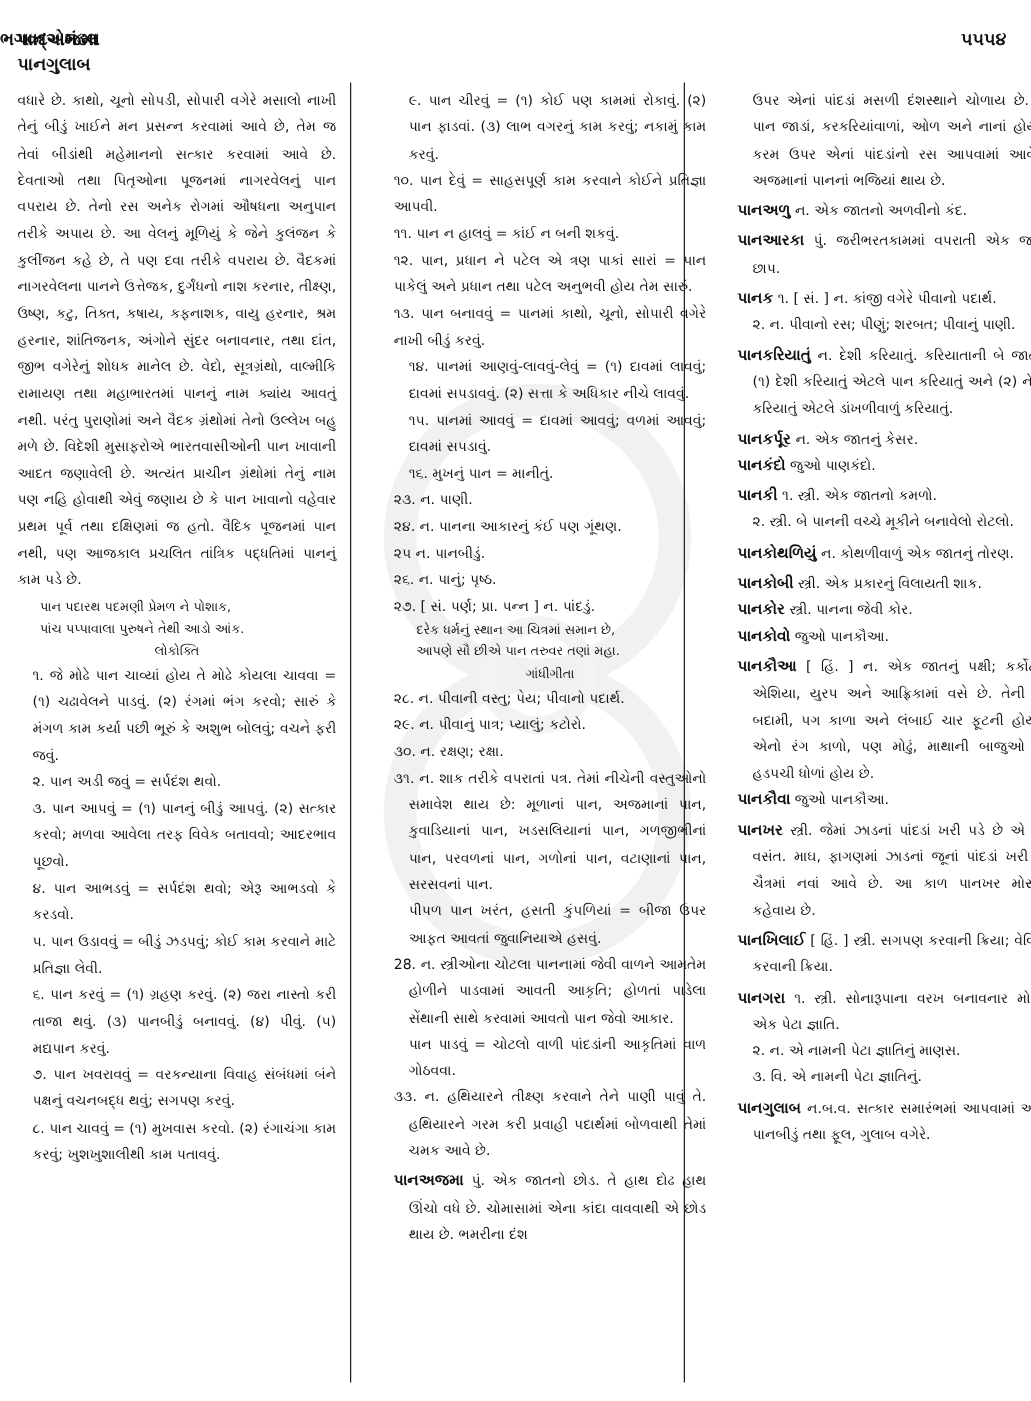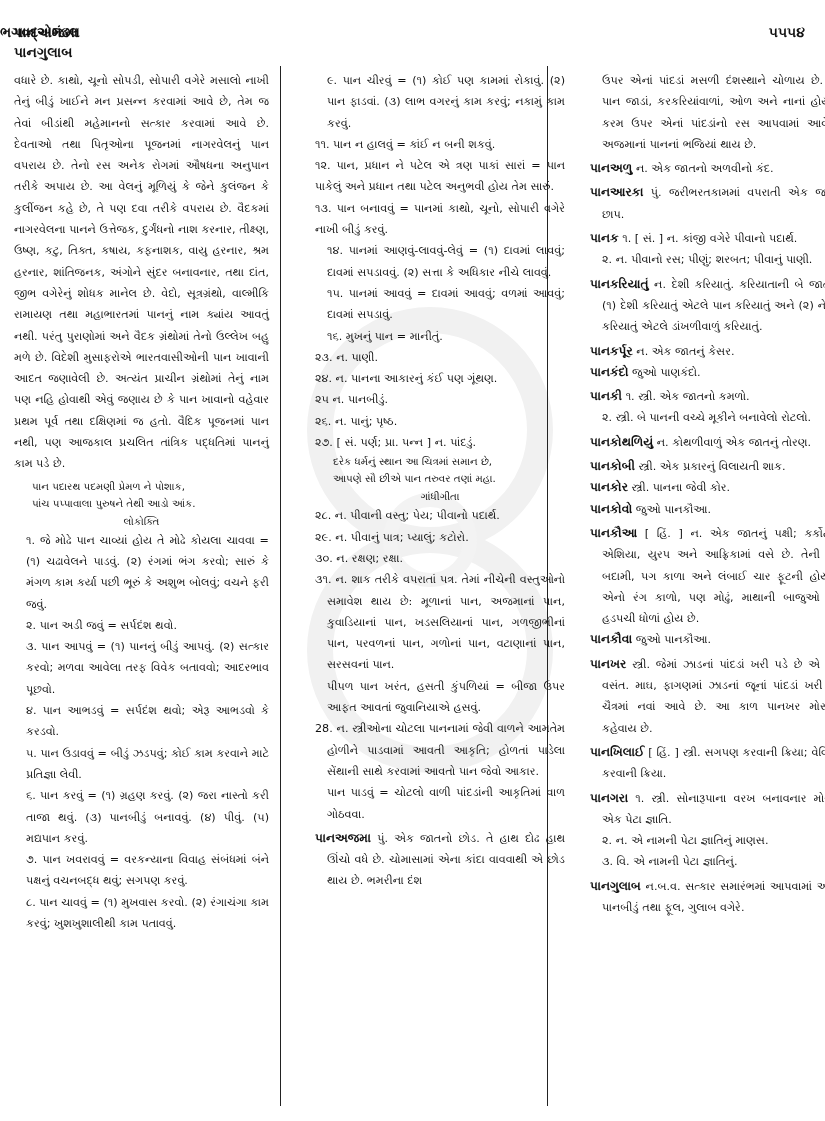--- a/index.html
+++ b/index.html
@@ -57,20 +57,21 @@
     <p class="sub">૩. પાન આપવું = (૧) પાનનું બીડું આપવું. (૨) સત્કાર કરવો; મળવા આવેલા તરફ વિવેક બતાવવો; આદરભાવ પૂછવો.</p>
     <p class="sub">૪. પાન આભડવું = સર્પદંશ થવો; એરૂ આભડવો કે કરડવો.</p>
     <p class="sub">૫. પાન ઉડાવવું = બીડું ઝડપવું; કોઈ કામ કરવાને માટે પ્રતિજ્ઞા લેવી.</p>
     <p class="sub">૬. પાન કરવું = (૧) ગ્રહણ કરવું. (૨) જરા નાસ્તો કરી તાજા થવું. (૩) પાનબીડું બનાવવું. (૪) પીવું. (૫) મદ્યપાન કરવું.</p>
     <p class="sub">૭. પાન ખવરાવવું = વરકન્યાના વિવાહ સંબંધમાં બંને પક્ષનું વચનબદ્ધ થવું; સગપણ કરવું.</p>
     <p class="sub">૮. પાન ચાવવું = (૧) મુખવાસ કરવો. (૨) રંગાચંગા કામ કરવું; ખુશખુશાલીથી કામ પતાવવું.</p>
   </div>
 
   <div class="col col2">
     <p class="sub">૯. પાન ચીરવું = (૧) કોઈ પણ કામમાં રોકાવું. (૨) પાન ફાડવાં. (૩) લાભ વગરનું કામ કરવું; નકામું કામ કરવું.</p>
+    <p>૧૦. પાન દેવું = સાહસપૂર્ણ કામ કરવાને કોઈને પ્રતિજ્ઞા આપવી.</p>
     <p>૧૧. પાન ન હાલવું = કાંઈ ન બની શકવું.</p>
     <p>૧૨. પાન, પ્રધાન ને પટેલ એ ત્રણ પાકાં સારાં = પાન પાકેલું અને પ્રધાન તથા પટેલ અનુભવી હોય તેમ સારું.</p>
     <p>૧૩. પાન બનાવવું = પાનમાં કાથો, ચૂનો, સોપારી વગેરે નાખી બીડું કરવું.</p>
     <p class="sub">૧૪. પાનમાં આણવું-લાવવું-લેવું = (૧) દાવમાં લાવવું; દાવમાં સપડાવવું. (૨) સત્તા કે અધિકાર નીચે લાવવું.</p>
     <p class="sub">૧૫. પાનમાં આવવું = દાવમાં આવવું; વળમાં આવવું; દાવમાં સપડાવું.</p>
     <p class="sub">૧૬. મુખનું પાન = માનીતું.</p>
     <p>૨૩. ન. પાણી.</p>
     <p>૨૪. ન. પાનના આકારનું કંઈ પણ ગૂંથણ.</p>
     <p>૨૫ ન. પાનબીડું.</p>
     <p>૨૬. ન. પાનું; પૃષ્ઠ.</p>
@@ -78,20 +79,21 @@
     <p class="verse">દરેક ધર્મનું સ્થાન આ ચિત્રમાં સમાન છે,</p>
     <p class="verse">આપણે સૌ છીએ પાન તરુવર તણાં મહા.</p>
     <p class="src">ગાંધીગીતા</p>
     <p>૨૮. ન. પીવાની વસ્તુ; પેય; પીવાનો પદાર્થ.</p>
     <p>૨૯. ન. પીવાનું પાત્ર; પ્યાલું; કટોરો.</p>
     <p>૩૦. ન. રક્ષણ; રક્ષા.</p>
     <p class="hang">૩૧. ન. શાક તરીકે વપરાતાં પત્ર. તેમાં નીચેની વસ્તુઓનો સમાવેશ થાય છે: મૂળાનાં પાન, અજમાનાં પાન, કુવાડિયાનાં પાન, ખડસલિયાનાં પાન, ગળજીભીનાં પાન, પરવળનાં પાન, ગળોનાં પાન, વટાણાનાં પાન, સરસવનાં પાન.</p>
     <p class="sub">પીપળ પાન ખરંત, હસતી કુંપળિયાં = બીજા ઉપર આફત આવતાં જુવાનિયાએ હસવું.</p>
     <p class="hang">28. ન. સ્ત્રીઓના ચોટલા પાનનામાં જેવી વાળને આમતેમ હોળીને પાડવામાં આવતી આકૃતિ; હોળતાં પાડેલા સેંથાની સાથે કરવામાં આવતો પાન જેવો આકાર.</p>
     <p class="sub">પાન પાડવું = ચોટલો વાળી પાંદડાંની આકૃતિમાં વાળ ગોઠવવા.</p>
+    <p class="hang">૩૩. ન. હથિયારને તીક્ષ્ણ કરવાને તેને પાણી પાવું તે. હથિયારને ગરમ કરી પ્રવાહી પદાર્થમાં બોળવાથી તેમાં ચમક આવે છે.</p>
     <p class="hang gap">
       <span class="hw">પાનઅજમા</span>
       <span>પું. એક જાતનો છોડ. તે હાથ દોઢ હાથ ઊંચો વધે છે. ચોમાસામાં એના કાંદા વાવવાથી એ છોડ થાય છે. ભમરીના દંશ</span>
     </p>
   </div>
 
   <div class="col col3">
     <p class="sub">ઉપર એનાં પાંદડાં મસળી દંશસ્થાને ચોળાય છે. તેનાં પાન જાડાં, કરકરિયાંવાળાં, ઓળ અને નાનાં હોય છે. કરમ ઉપર એનાં પાંદડાંનો રસ આપવામાં આવે છે. અજમાનાં પાનનાં ભજિયાં થાય છે.</p>
 
     <p class="hang gap"><span class="hw">પાનઅળુ</span> <span>ન. એક જાતનો અળવીનો કંદ.</span></p>

